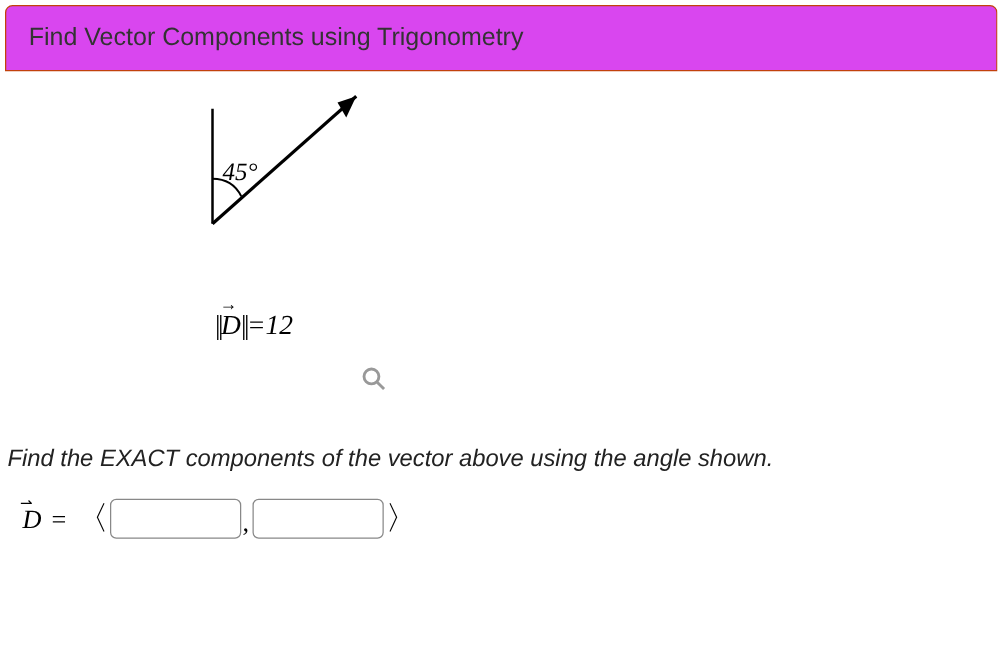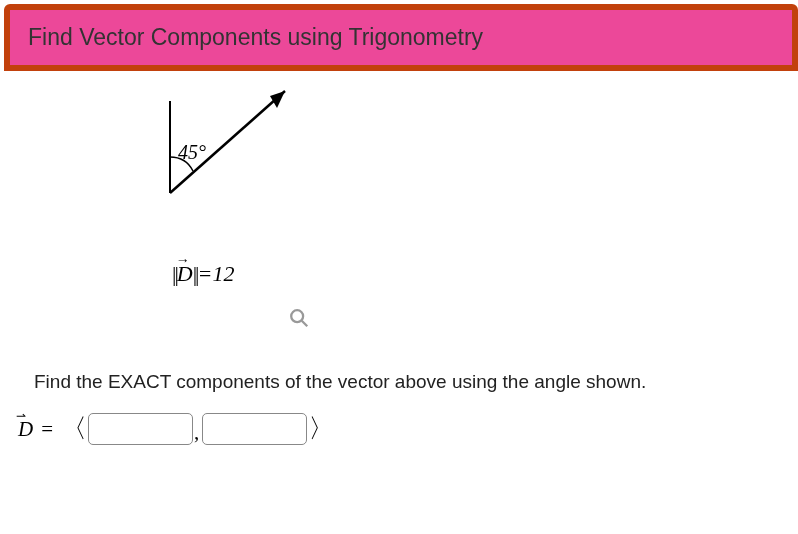--- a/index.html
+++ b/index.html
@@ -4,26 +4,26 @@
   <style>
     * { box-sizing: border-box; margin: 0; padding: 0; }
     body {
       font-family: "Segoe UI", Arial, sans-serif;
       width: 798px;
       height: 534px;
       background: #fff;
       overflow: hidden;
     }
     .title-bar {
-      background: #ec4899;
-      border: 6px solid #c2410c;
+      background: #d946ef;
+      border: 1px solid #c2410c;
       border-radius: 6px 6px 0 0;
       padding: 14px 18px;
       margin: 4px 0 0 4px;
-      font-size: 23px;
+      font-size: 20px;
       color: #333;
     }
     .figure-area {
       position: relative;
       width: 100%;
       height: 260px;
     }
     .angle-label {
       position: absolute;
       left: 178px;
@@ -63,23 +63,24 @@
       font-style: normal;
     }
     .zoom-icon {
       position: absolute;
       left: 288px;
       bottom: -2px;
       color: #999;
       cursor: pointer;
     }
     .prompt-text {
-      margin: 40px 0 0 34px;
+      margin: 40px 0 0 6px;
       font-size: 19px;
       color: #222;
+      font-style: italic;
     }
     .answer-row {
       margin: 20px 0 0 18px;
       display: flex;
       align-items: center;
       font-family: "Times New Roman", serif;
       font-size: 21px;
       color: #000;
     }
     .answer-row .d-vec2 {

